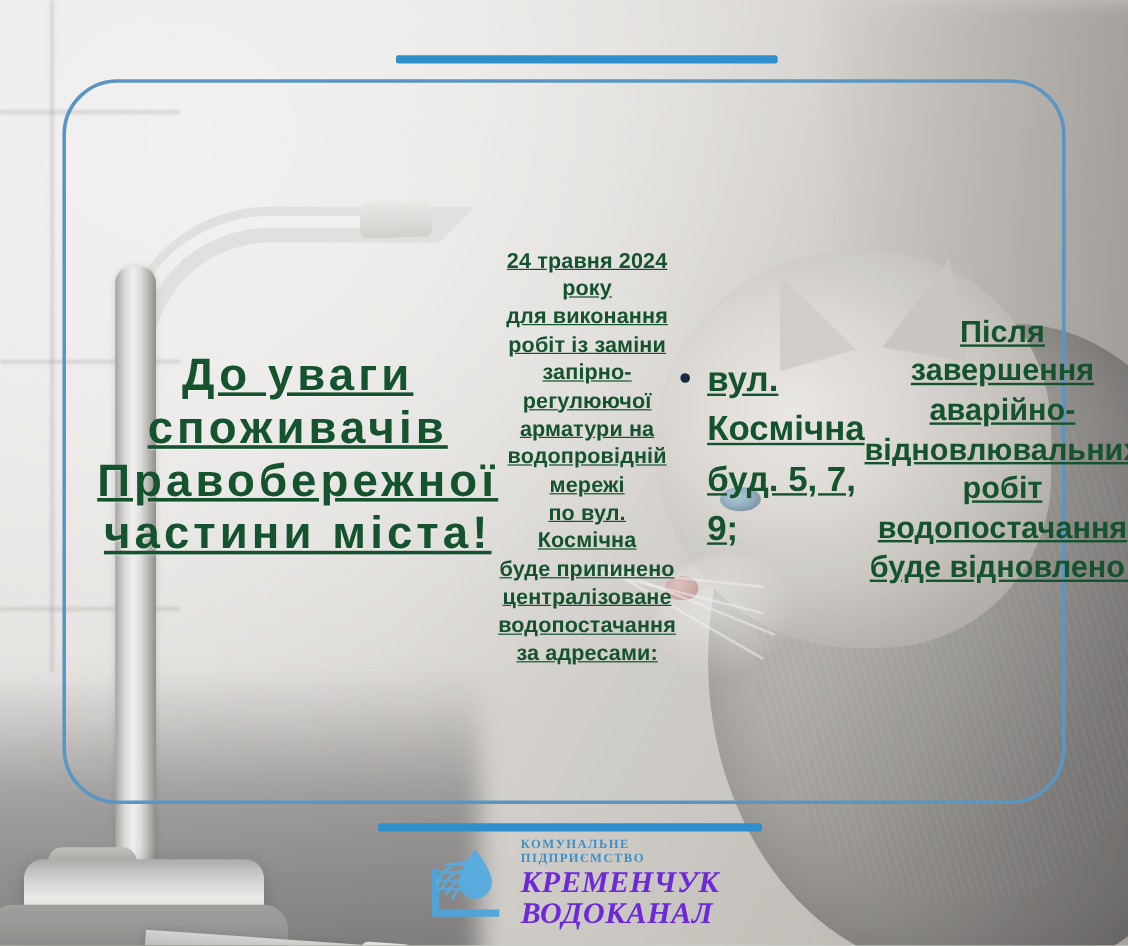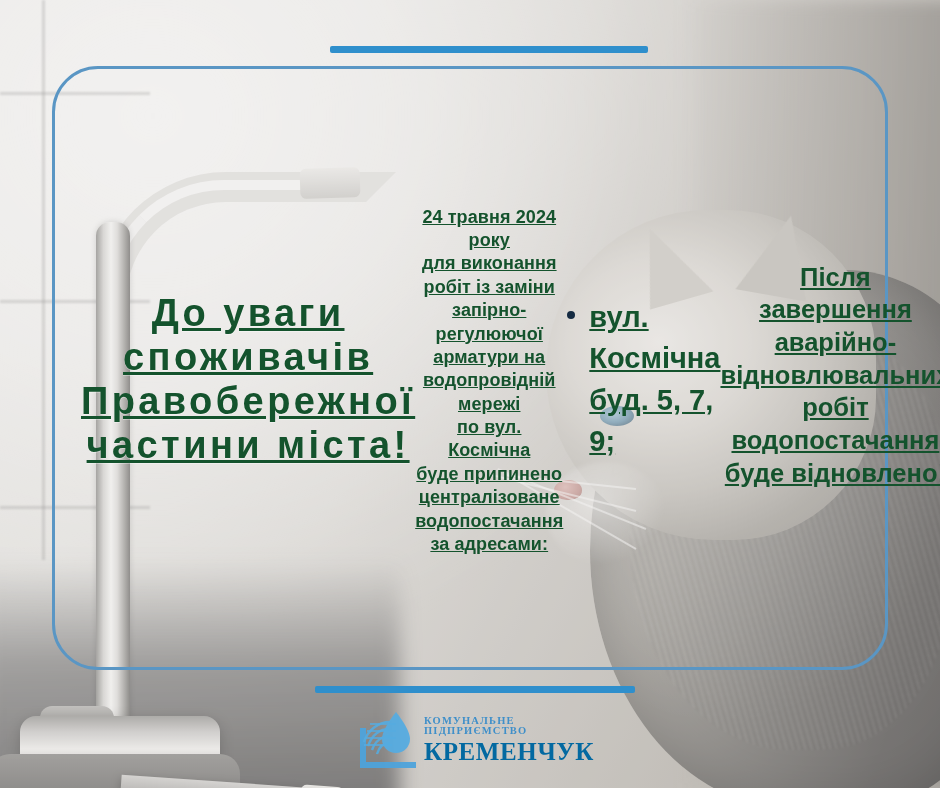--- a/index.html
+++ b/index.html
@@ -219,33 +219,33 @@
     width:8px;height:8px;border-radius:50%;background:#152b42;
   }
   .outro{
     font-size:25.5px;font-weight:bold;line-height:1.28;
     white-space:pre-line;
   }
 
   
   .logo{
     position:absolute;left:352px;top:700px;width:270px;height:80px;
-    display:flex;align-items:center;
+    display:flex;gap:10px;
   }
   .logo-mark{position:relative;width:72px;height:72px;flex:0 0 72px;}
   .logo-text{display:flex;flex-direction:column;line-height:1;}
   .logo-sub{
     font-family:"Liberation Serif","DejaVu Serif",serif;
     font-size:10.5px;font-weight:bold;letter-spacing:1.2px;
     color:#3f8fc9;margin-bottom:2px;
   }
   .logo-main{
     font-family:"Liberation Serif","DejaVu Serif",serif;
     font-size:25px;font-weight:bold;letter-spacing:.6px;
-    color:#0369a1;line-height:1.02;
+    color:#6d28d9;line-height:1.02;font-style:italic;
   }
 </style>
 </head>
 <body>
 
 <div id="poster">
 
   <div class="bg">
     <div class="bg-wall"></div>
     <div class="bg-light"></div>
@@ -325,16 +325,17 @@
           <path d="M18 20 L44 20"></path>
           <path d="M15 27 L44 27"></path>
           <path d="M13 34 L44 34"></path>
           <path d="M12 41 L40 41"></path>
         </g>
       </svg>
     </div>
     <div class="logo-text">
       <span class="logo-sub">КОМУНАЛЬНЕ ПІДПРИЄМСТВО</span>
       <span class="logo-main">КРЕМЕНЧУК</span>
+      <span class="logo-main">ВОДОКАНАЛ</span>
     </div>
   </div>
 
 </div>
 
 </body></html>

